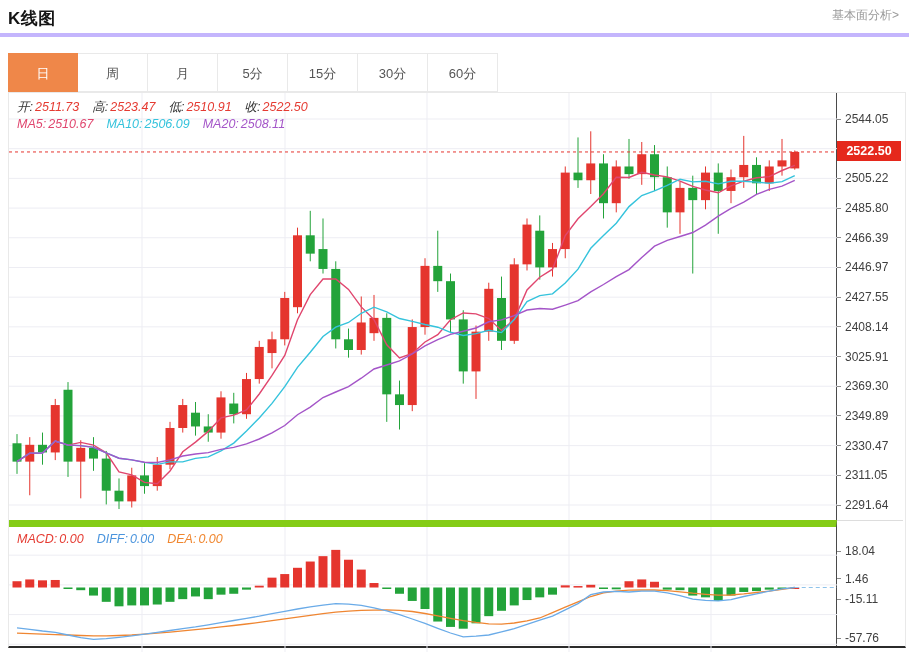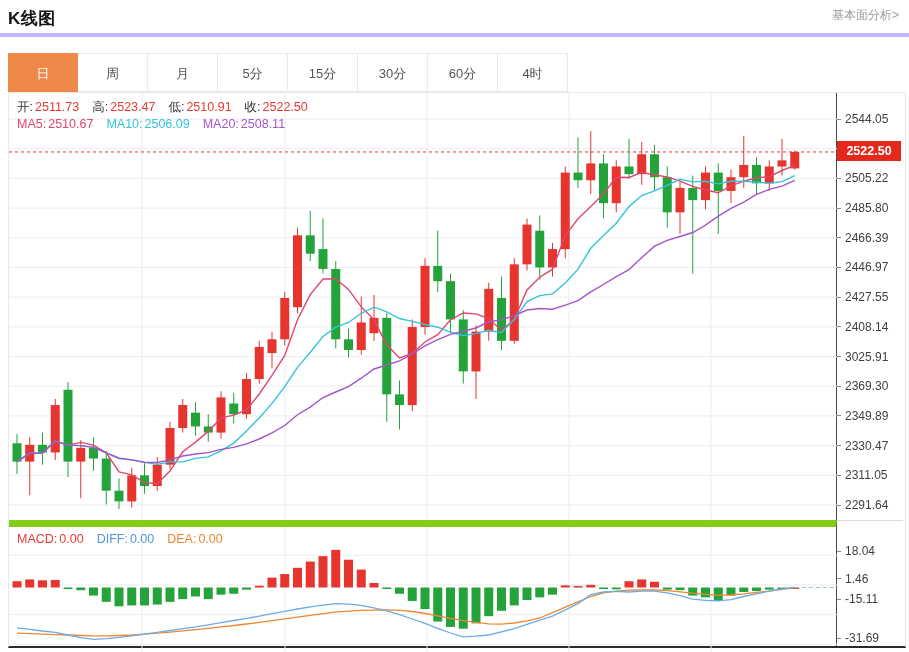--- a/index.html
+++ b/index.html
@@ -15,21 +15,21 @@
   .tab.active{background:#ef8749;border-color:#ef8749;color:#fff;}
   .chart-wrap{margin-left:8px;width:896px;display:grid;
     grid-template-columns:828px 66px;grid-template-rows:427px 126px;
     border:1px solid #e9e9e9;border-bottom:2px solid #2b2b2b;box-sizing:content-box;position:relative;}
   .main-cell{position:relative;border-right:1px solid #4a4a4a;}
   .macd-cell{position:relative;border-top:7px solid #84cc16;border-right:1px solid #4a4a4a;}
   .axis-cell{position:relative;font-size:12px;color:#3f3f3f;}
   .macd-axis-cell{position:relative;border-top:1px solid #ddd;font-size:12px;color:#3f3f3f;}
   svg{display:block;}
   .readout{position:absolute;left:8px;top:0;font-size:12.5px;white-space:nowrap;}
-  .readout .it{margin-right:13px;}
+  .readout .it{margin-right:13px;font-style:italic;}
   .readout .lb{margin-right:2px;}
   .tick{position:absolute;left:0;height:16px;display:flex;align-items:center;}
   .tick::before{content:"";display:inline-block;width:4px;height:1px;background:#8a8a8a;margin-right:4px;}
   .badge{position:absolute;left:0;width:64px;padding:3px 0;text-align:center;
     font-size:12.5px;font-weight:bold;z-index:3;}
 </style>
 </head>
 <body>
 
 <div class="header">
@@ -38,21 +38,20 @@
 </div>
 
 <div class="tabbar" id="tabbar">
     <div class="tab active">日</div>
     <div class="tab">周</div>
     <div class="tab">月</div>
     <div class="tab">5分</div>
     <div class="tab">15分</div>
     <div class="tab">30分</div>
     <div class="tab">60分</div>
-    <div class="tab">4时</div>
   </div>
 
 <div class="chart-wrap">
   <div class="main-cell">
     <svg id="main-svg" width="828" height="427">
         <line x1="0" y1="26" x2="828" y2="26" stroke="#ededf3" stroke-width="1"></line>
         <line x1="0" y1="55.68289687413379" x2="828" y2="55.68289687413379" stroke="#ededf3" stroke-width="1"></line>
         <line x1="0" y1="85.38108632780052" x2="828" y2="85.38108632780052" stroke="#ededf3" stroke-width="1"></line>
         <line x1="0" y1="115.07927578146656" x2="828" y2="115.07927578146656" stroke="#ededf3" stroke-width="1"></line>
         <line x1="0" y1="144.76217265560035" x2="828" y2="144.76217265560035" stroke="#ededf3" stroke-width="1"></line>
@@ -294,15 +293,15 @@
         <polyline points="8,106.2 20.75,106.7 33.5,107.1 46.25,107.6 59,108.0 71.75,108.5 84.5,108.9 97.25,108.9 110,108.5 122.75,108.0 135.5,107.1 148.25,106.2 161,105.1 173.75,103.8 186.5,102.6 199.25,101.3 212,99.9 224.75,98.5 237.5,97.0 250.25,95.4 263,93.6 275.75,91.8 288.5,90.1 301.25,88.3 314,86.7 326.75,85.2 339.5,84.1 352.25,83.4 365,83.1 377.75,82.9 390.5,83.4 403.25,84.5 416,86.5 428.75,88.8 441.5,91.3 454.25,93.6 467,95.4 479.75,96.9 492.5,97.2 505.25,96.0 518,93.8 530.75,91.0 543.5,85.6 556.25,80.2 569,74.8 581.75,69.5 594.5,65.9 607.25,64.1 620,63.2 632.75,62.8 645.5,63.0 658.25,63.7 671,64.8 683.75,66.2 696.5,67.3 709.25,68.2 722,68.0 734.75,66.9 747.5,65.5 760.25,64.1 773,62.3 785.75,60.5" fill="none" stroke="#ef8632" stroke-width="1.3"></polyline>
         <polyline points="8,100.8 20.75,102.4 33.5,104.0 46.25,105.3 59,108.0 71.75,110.7 84.5,112.4 97.25,111.6 110,110.3 122.75,108.9 135.5,107.1 148.25,105.3 161,103.5 173.75,101.7 186.5,99.9 199.25,97.8 212,95.6 224.75,93.5 237.5,91.3 250.25,89.2 263,86.7 275.75,84.3 288.5,82.0 301.25,79.8 314,78.1 326.75,76.6 339.5,77.2 352.25,78.4 365,80.9 377.75,83.8 390.5,87.7 403.25,92.0 416,96.3 428.75,101.3 441.5,106.0 454.25,109.8 467,109.2 479.75,108.0 492.5,104.9 505.25,101.7 518,97.4 530.75,93.1 543.5,89.2 556.25,82.9 569,76.6 581.75,67.7 594.5,65.0 607.25,64.4 620,65.0 632.75,64.1 645.5,64.1 658.25,65.9 671,68.6 683.75,72.1 696.5,73.4 709.25,73.9 722,72.7 734.75,69.5 747.5,66.8 760.25,64.1 773,61.9 785.75,60.5" fill="none" stroke="#6aabe8" stroke-width="1.3"></polyline>
         <line x1="785.75" y1="60.5" x2="828" y2="60.5" stroke="#8fc3ea" stroke-width="1" stroke-dasharray="4,3"></line>
       </svg>
     <div class="readout" id="macd-row" style="top:5px"><span class="it"><span class="lb" style="color: rgb(229, 59, 50);">MACD:</span><span style="color: rgb(229, 59, 50);">0.00</span></span><span class="it"><span class="lb" style="color: rgb(74, 148, 221);">DIFF:</span><span style="color: rgb(74, 148, 221);">0.00</span></span><span class="it"><span class="lb" style="color: rgb(240, 134, 46);">DEA:</span><span style="color: rgb(240, 134, 46);">0.00</span></span></div>
   </div>
   <div class="macd-axis-cell" id="macd-axis">
       <div class="tick" style="top: 22px;">18.04</div>
       <div class="tick" style="top: 49.8847px;">1.46</div>
       <div class="tick" style="top: 70px;">-15.11</div>
-      <div class="tick" style="top: 109.267px;">-31.69</div>
+      <div class="tick" style="top: 109.267px;">-57.76</div>
     </div>
 </div>
 
 </body></html>

